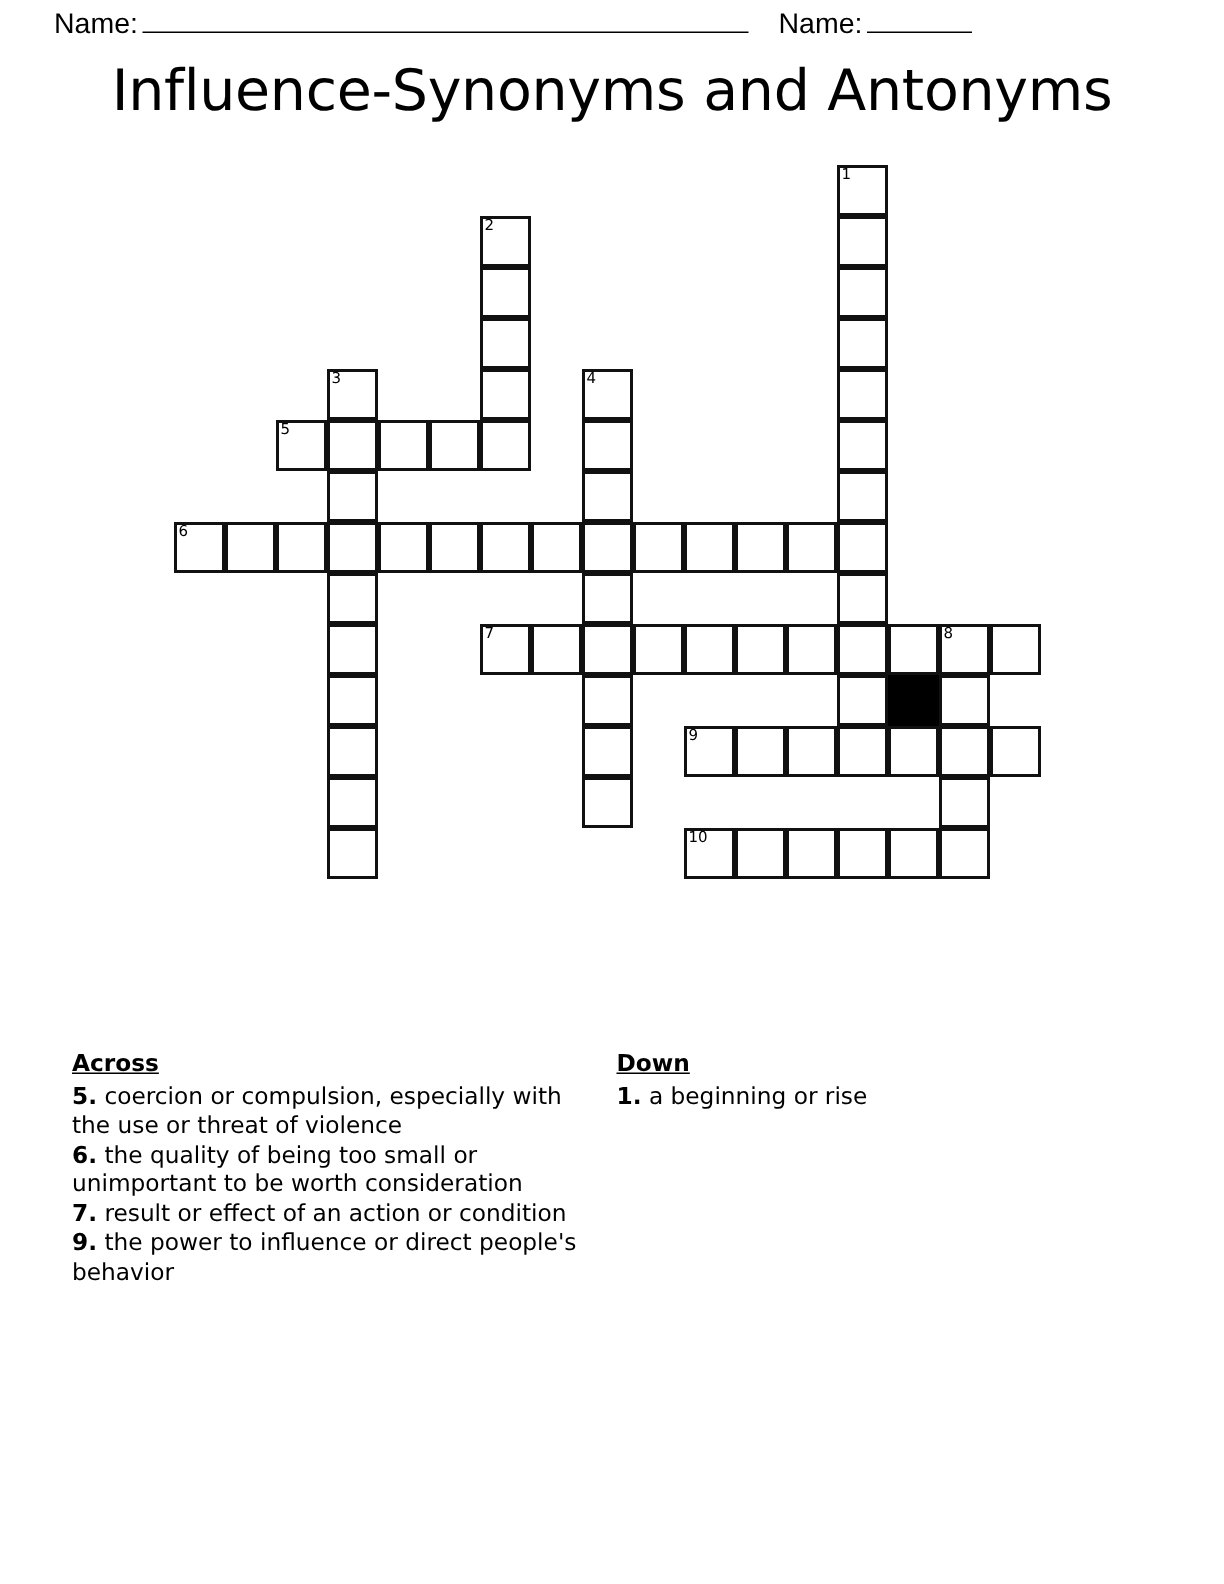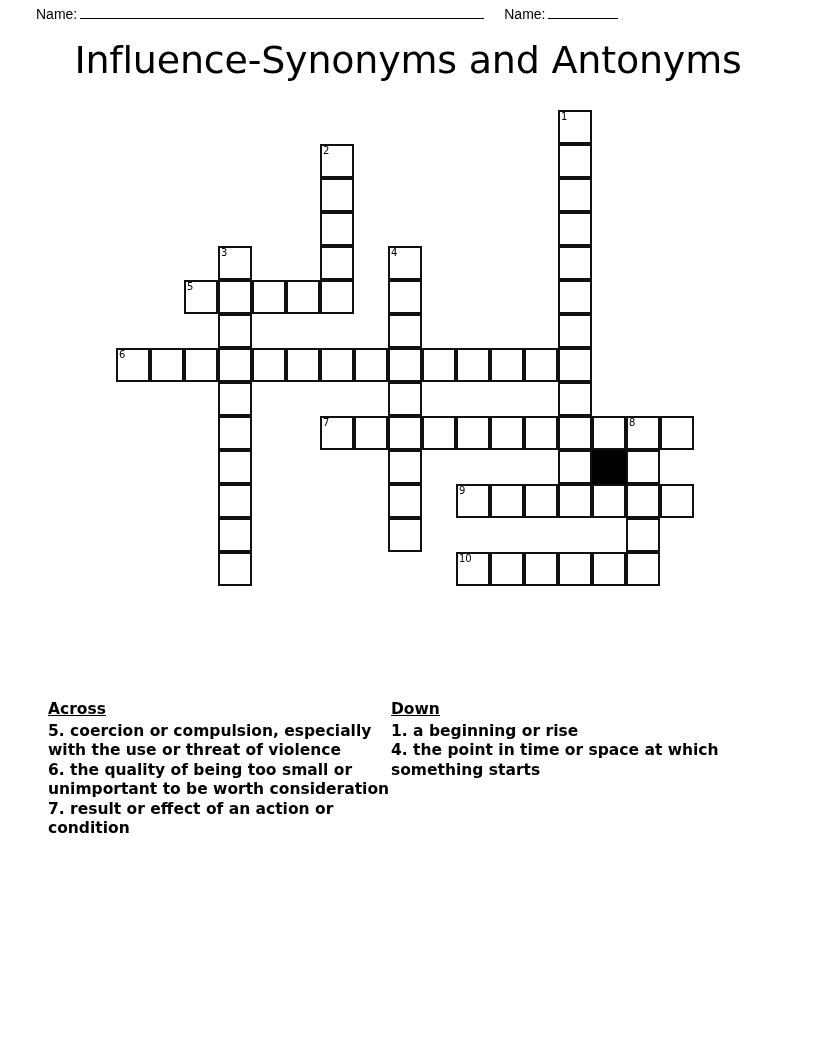--- a/index.html
+++ b/index.html
@@ -22,21 +22,21 @@
     top: 0px;
     left: 0px;
     width: 816px;
     height: 30px;
     display: flex;
     align-items: baseline;
     padding-top: 6px;
     box-sizing: border-box;
   }
   .nd-label {
-    font-size: 14px;
+    font-size: 19px;
     font-family: "Liberation Sans", sans-serif;
     white-space: pre;
   }
   .nd-name-label { margin-left: 36px; }
   .nd-rule {
     display: inline-block;
     border-bottom: 1px solid #000;
     height: 12px;
     margin-left: 3px;
   }
@@ -97,39 +97,39 @@
     height: 300px;
   }
   .clue-col {
     position: absolute;
     top: 0;
     font-size: 15.5px;
     line-height: 19.5px;
     font-family: "DejaVu Sans", sans-serif;
   }
   .clue-col-across { left: 48px; width: 348px; }
-  .clue-col-down   { left: 391px; width: 340px; }
+  .clue-col-down   { left: 411px; width: 340px; }
 
   .clue-heading {
     font-weight: bold;
     text-decoration: underline;
     font-size: 15.5px;
     margin-bottom: 2px;
     display: block;
   }
   .clue-item {
     display: block;
     margin: 0;
     padding: 0;
     text-indent: 0;
   }
   .clue-num {
     font-weight: bold;
   }
-  .clue-text { font-weight: bold; }
+  .clue-text { font-weight: normal; }
 </style>
 </head>
 <body>
 
 <div class="name-date-row">
   <span class="nd-label nd-name-label">Name:</span>
   <span class="nd-rule nd-rule-name"></span>
   <span class="nd-label nd-date-label">Name:</span>
   <span class="nd-rule nd-rule-date"></span>
 </div>
@@ -234,24 +234,24 @@
   </div>
 
 <div class="clues">
 
   <div class="clue-col clue-col-across">
     <span class="clue-heading">Across</span>
     <div id="across-list">
         <p class="clue-item"><span class="clue-num">5.</span><span class="clue-text"> coercion or compulsion, especially with the use or threat of violence</span></p>
         <p class="clue-item"><span class="clue-num">6.</span><span class="clue-text"> the quality of being too small or unimportant to be worth consideration</span></p>
         <p class="clue-item"><span class="clue-num">7.</span><span class="clue-text"> result or effect of an action or condition</span></p>
+        <p class="clue-item"><span class="clue-num">9.</span><span class="clue-text"> the power to influence or direct people's behavior</span></p>
       </div>
   </div>
 
   <div class="clue-col clue-col-down">
     <span class="clue-heading">Down</span>
     <div id="down-list">
         <p class="clue-item"><span class="clue-num">1.</span><span class="clue-text"> a beginning or rise</span></p>
-        <p class="clue-item"><span class="clue-num">4.</span><span class="clue-text"> the point in time or space at which something starts</span></p>
       </div>
   </div>
 
 </div>
 
 </body></html>

